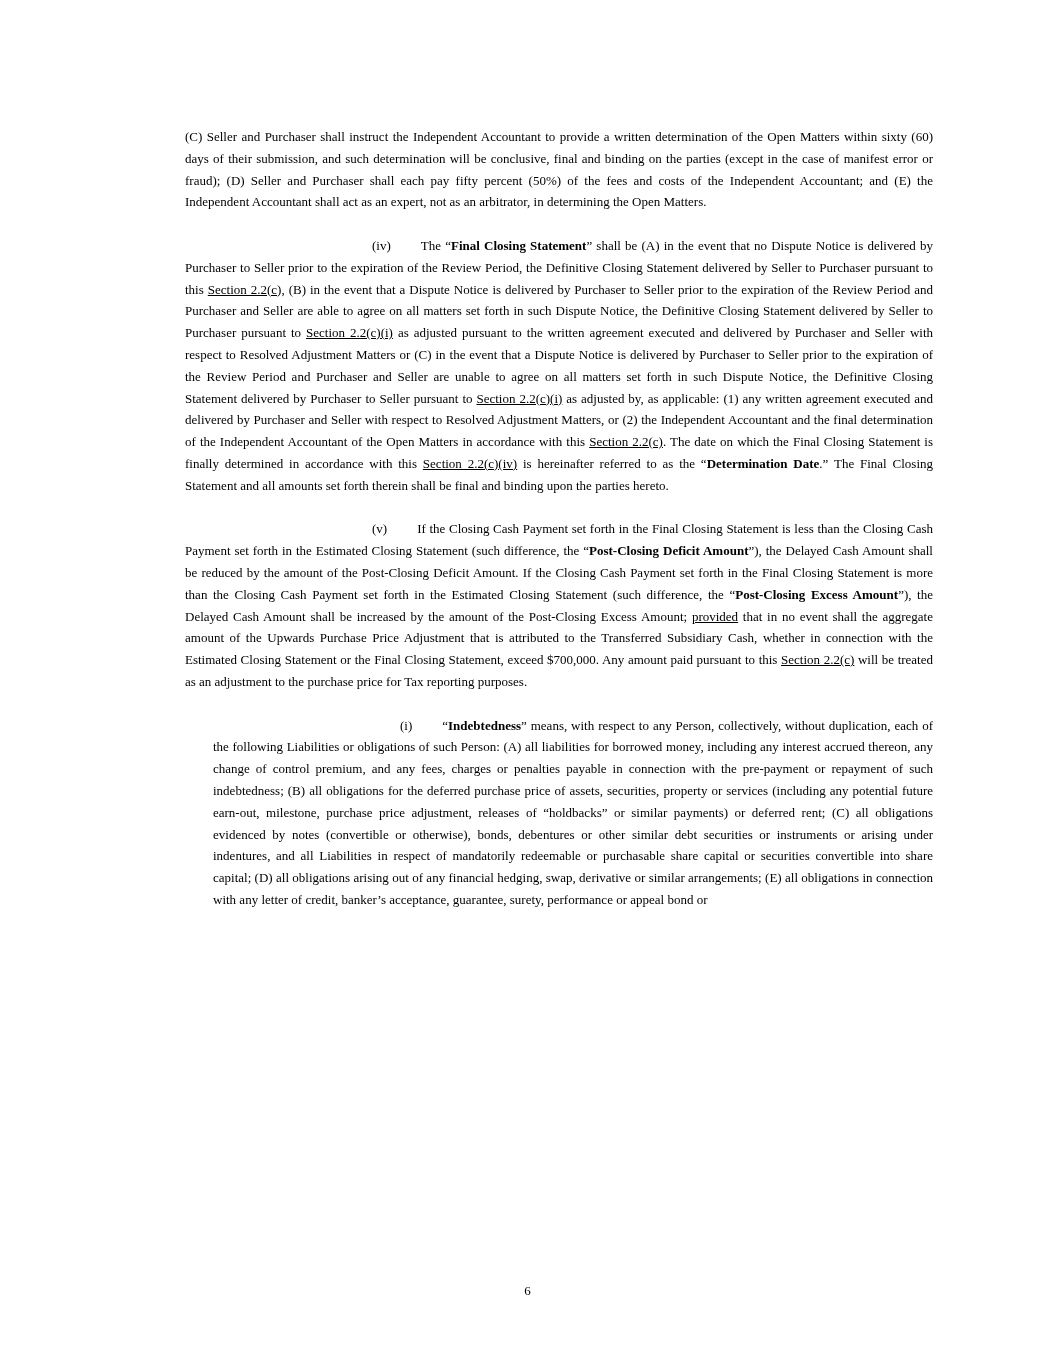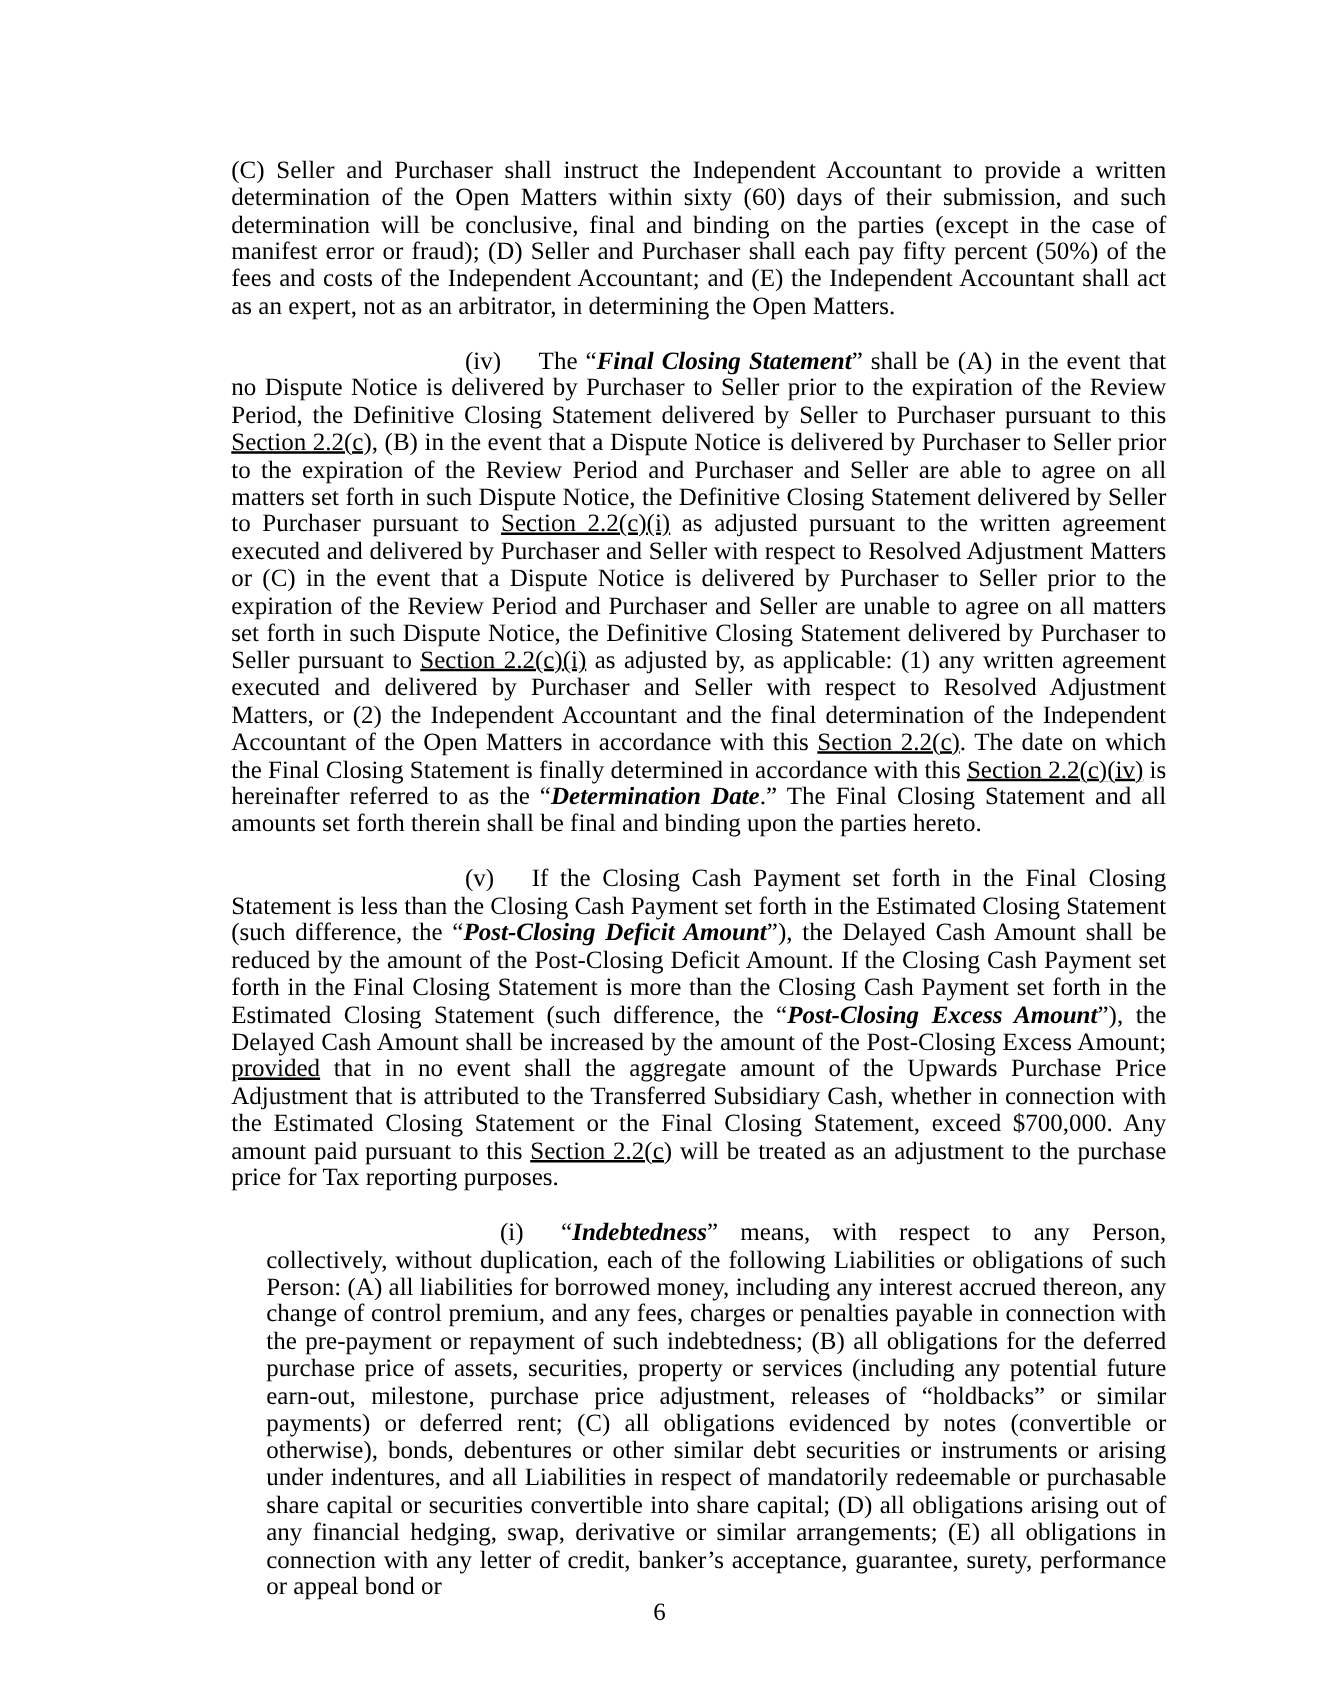--- a/index.html
+++ b/index.html
@@ -5,37 +5,37 @@
   * { margin: 0; padding: 0; box-sizing: border-box; }
   html, body { background: #808080; }
   .page {
     position: relative;
     width: 1055px;
     height: 1365px;
     margin: 0 auto;
     background: #ffffff;
     color: #000000;
     font-family: "Liberation Serif", "DejaVu Serif", serif;
-    font-size: 20px;
+    font-size: 13px;
     line-height: 21.8px;
     overflow: hidden;
   }
   .content {
     position: absolute;
     left: 185px;
     top: 126px;
     width: 748px;
     text-align: justify;
   }
   .para { margin-bottom: 21.8px; }
   .para:last-child { margin-bottom: 0; margin-left: 28px; }
   .indent-none { text-indent: 0; }
   .indent-item { text-indent: 187px; }
   .indent-sub  { text-indent: 125px; }
-  .bi { font-weight: bold; font-style: italic; }
+  .bi { font-weight: bold; }
   .u  { text-decoration: underline; }
   .tab { margin-left: 30px; }
   .page-number {
     position: absolute;
     top: 1280px;
     left: 0;
     width: 100%;
     text-align: center;
   }
 </style>

